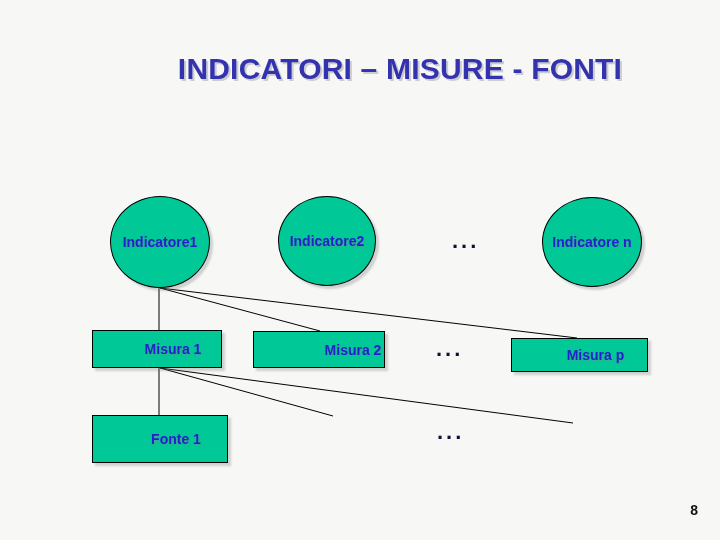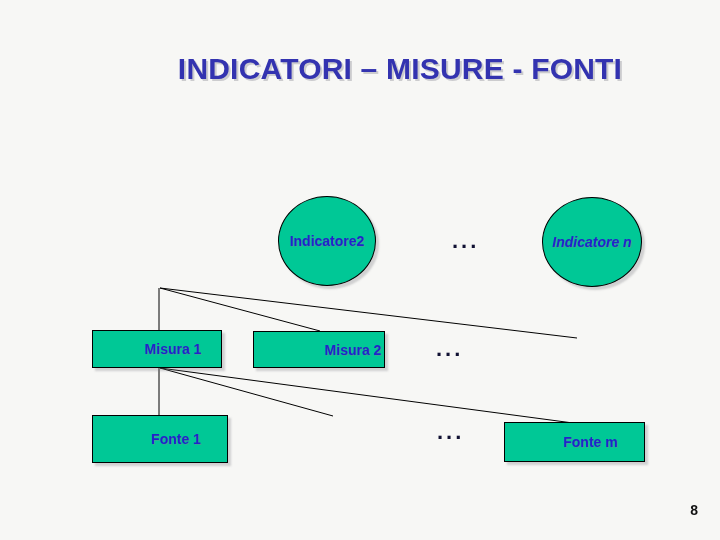--- a/index.html
+++ b/index.html
@@ -121,48 +121,51 @@
 
     <line x1="160" y1="288" x2="577" y2="338" stroke="#000000" stroke-width="1"></line>
 
     <line x1="159" y1="368" x2="159" y2="416" stroke="#000000" stroke-width="1"></line>
 
     <line x1="160" y1="368" x2="333" y2="416" stroke="#000000" stroke-width="1"></line>
 
     <line x1="160" y1="368" x2="573" y2="423" stroke="#000000" stroke-width="1"></line>
   </svg>
 
+  <div class="node-ellipse" style="left:110px; top:196px; width:100px; height:92px;">
+    <span class="node-label">Indicatore1</span>
+  </div>
 
   <div class="node-ellipse" style="left:278px; top:196px; width:98px; height:90px;justify-content:center;">
     <span class="node-label">Indicatore2</span>
   </div>
 
   <div class="ellipsis-marker" style="left:452px; top:228px;">...</div>
 
-  <div class="node-ellipse" style="left:542px; top:197px; width:100px; height:90px;font-style:italic;">
+  <div class="node-ellipse" style="left:542px; top:197px; width:100px; height:90px;">
     <span class="node-label">Indicatore n</span>
   </div>
 
   <div class="node-box" style="left:92px; top:330px; width:130px; height:38px;">
     <span class="node-label">Misura 1</span>
   </div>
 
   <div class="node-box" style="left:253px; top:331px; width:132px; height:37px;padding-left:36px;">
     <span class="node-label">Misura 2</span>
   </div>
 
   <div class="ellipsis-marker" style="left:436px; top:336px;">...</div>
 
+  <div class="node-box" style="left:511px; top:338px; width:137px; height:34px;">
+    <span class="node-label">Misura p</span>
+  </div>
 
   <div class="node-box" style="left:92px; top:415px; width:136px; height:48px;">
     <span class="node-label">Fonte 1</span>
   </div>
 
 
   <div class="ellipsis-marker" style="left:437px; top:419px;">...</div>
 
-  <div class="node-box" style="left:504px; top:422px; width:141px; height:40px;">
-    <span class="node-label">Fonte m</span>
-  </div>
 
   <div id="page-number">8</div>
 
 </div>
 
 </body></html>

